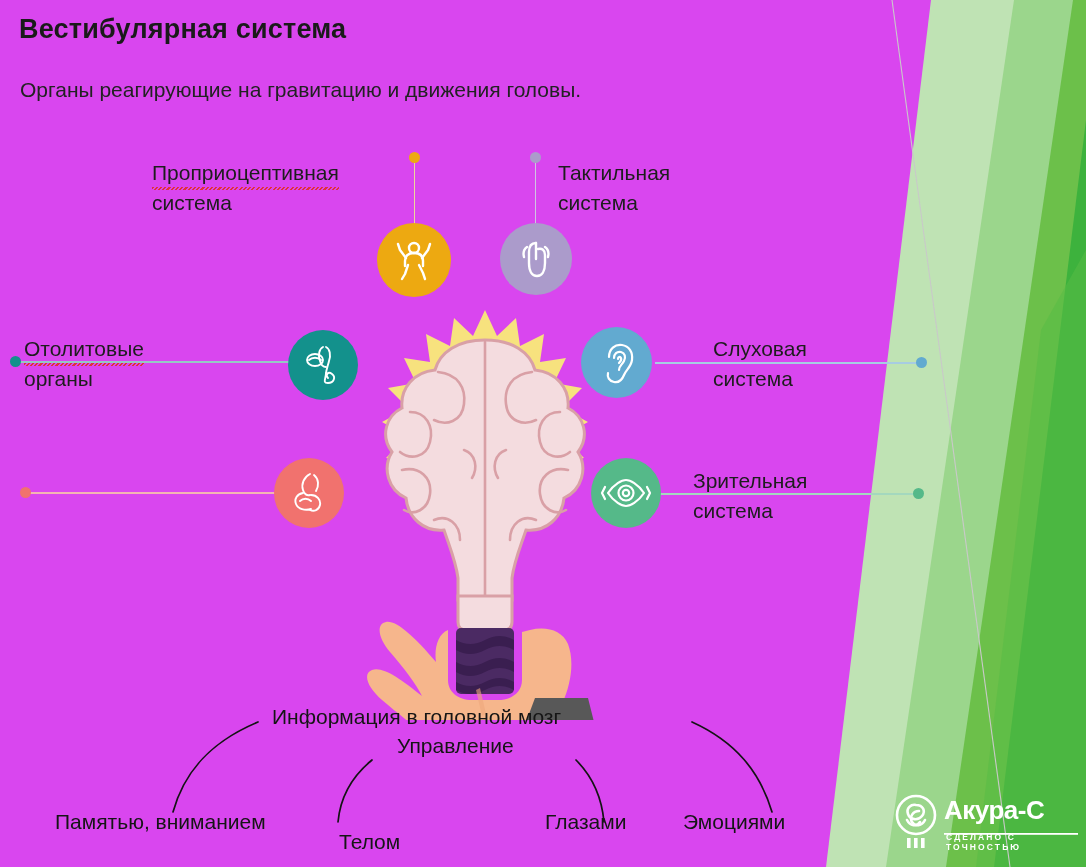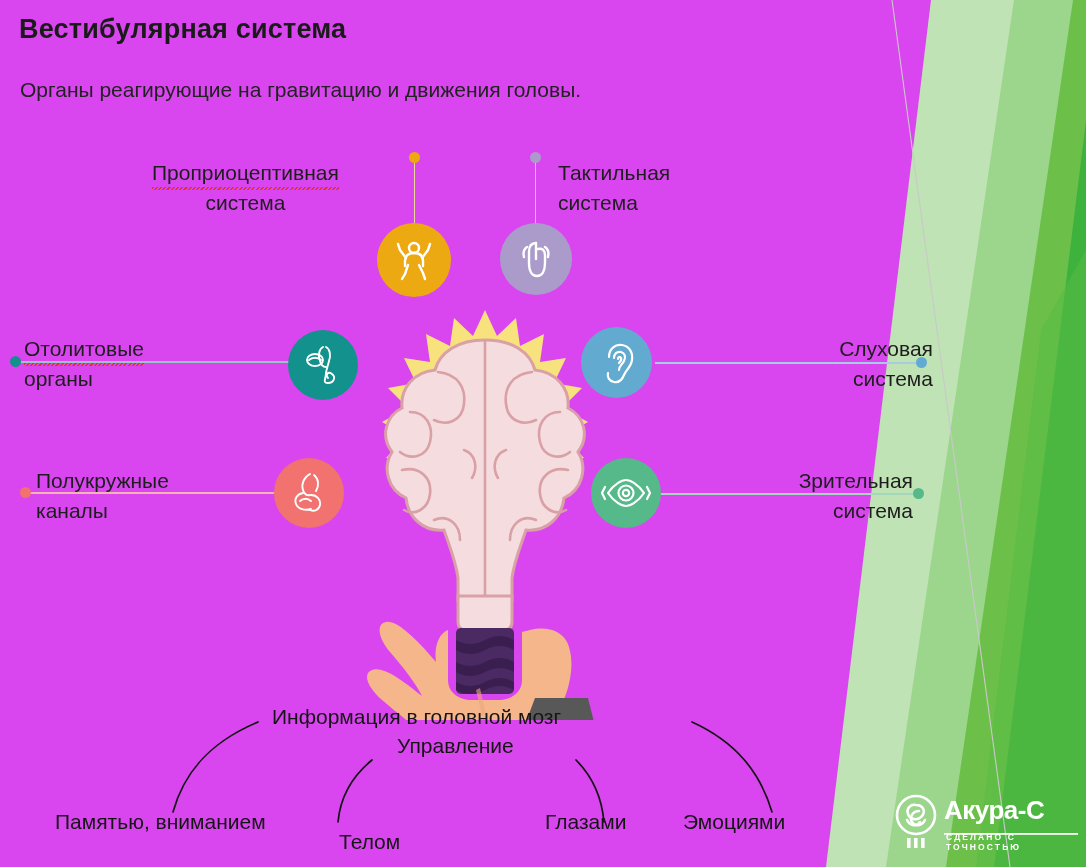--- a/index.html
+++ b/index.html
@@ -26,21 +26,21 @@
     font-size:27px;font-weight:bold;color:#1a1a1a;
     letter-spacing:.2px;white-space:nowrap;
   }
   .subtitle{
     position:absolute;left:20px;top:78px;
     font-size:21px;color:#222;white-space:nowrap;
   }
 
   
   .label{position:absolute;font-size:21px;color:#1d1d1d;line-height:1.42;white-space:nowrap;}
-  .label.right-al{text-align:right;}
+  .label.right-al{text-align:left;}
   .spell{
     position:relative;display:inline-block;
   }
   .spell::after{
     content:"";position:absolute;left:0;right:0;bottom:-2px;height:3px;
     background-image:repeating-linear-gradient(135deg,#e03131 0 1.5px,transparent 1.5px 3px);
     opacity:.95;
   }
 
   
@@ -105,39 +105,35 @@
 
   <div class="conn" style="left:26px;top:492px;width:250px;background:#F4B4B2;"></div>
   <div class="dot" style="left:20px;top:487px;background:#F1726E;"></div>
 
   <div class="conn" style="left:655px;top:362px;width:268px;background:#A7CCE2;"></div>
   <div class="dot" style="left:916px;top:357px;background:#62AAD0;"></div>
 
   <div class="conn" style="left:660px;top:493px;width:258px;background:#A4D8BE;"></div>
   <div class="dot" style="left:913px;top:488px;background:#55B989;"></div>
 
-  <div class="label" style="left:152px;top:158px;text-align:center;">
+  <div class="label" style="left:152px;top:158px;">
     <span class="spell">Проприоцептивная</span><br>
     <span>система</span>
   </div>
 
   <div class="label" style="left:558px;top:158px;">
     <span>Тактильная</span><br>
     <span>система</span>
   </div>
 
   <div class="label" style="left:24px;top:334px;">
     <span class="spell">Отолитовые</span><br>
     <span>органы</span>
   </div>
 
-  <div class="label" style="left:36px;top:466px;">
-    <span>Полукружные</span><br>
-    <span>каналы</span>
-  </div>
 
   <div class="label right-al" style="left:713px;top:334px;width:220px;">
     <span>Слуховая</span><br>
     <span>система</span>
   </div>
 
   <div class="label right-al" style="left:693px;top:466px;width:220px;">
     <span>Зрительная</span><br>
     <span>система</span>
   </div>

